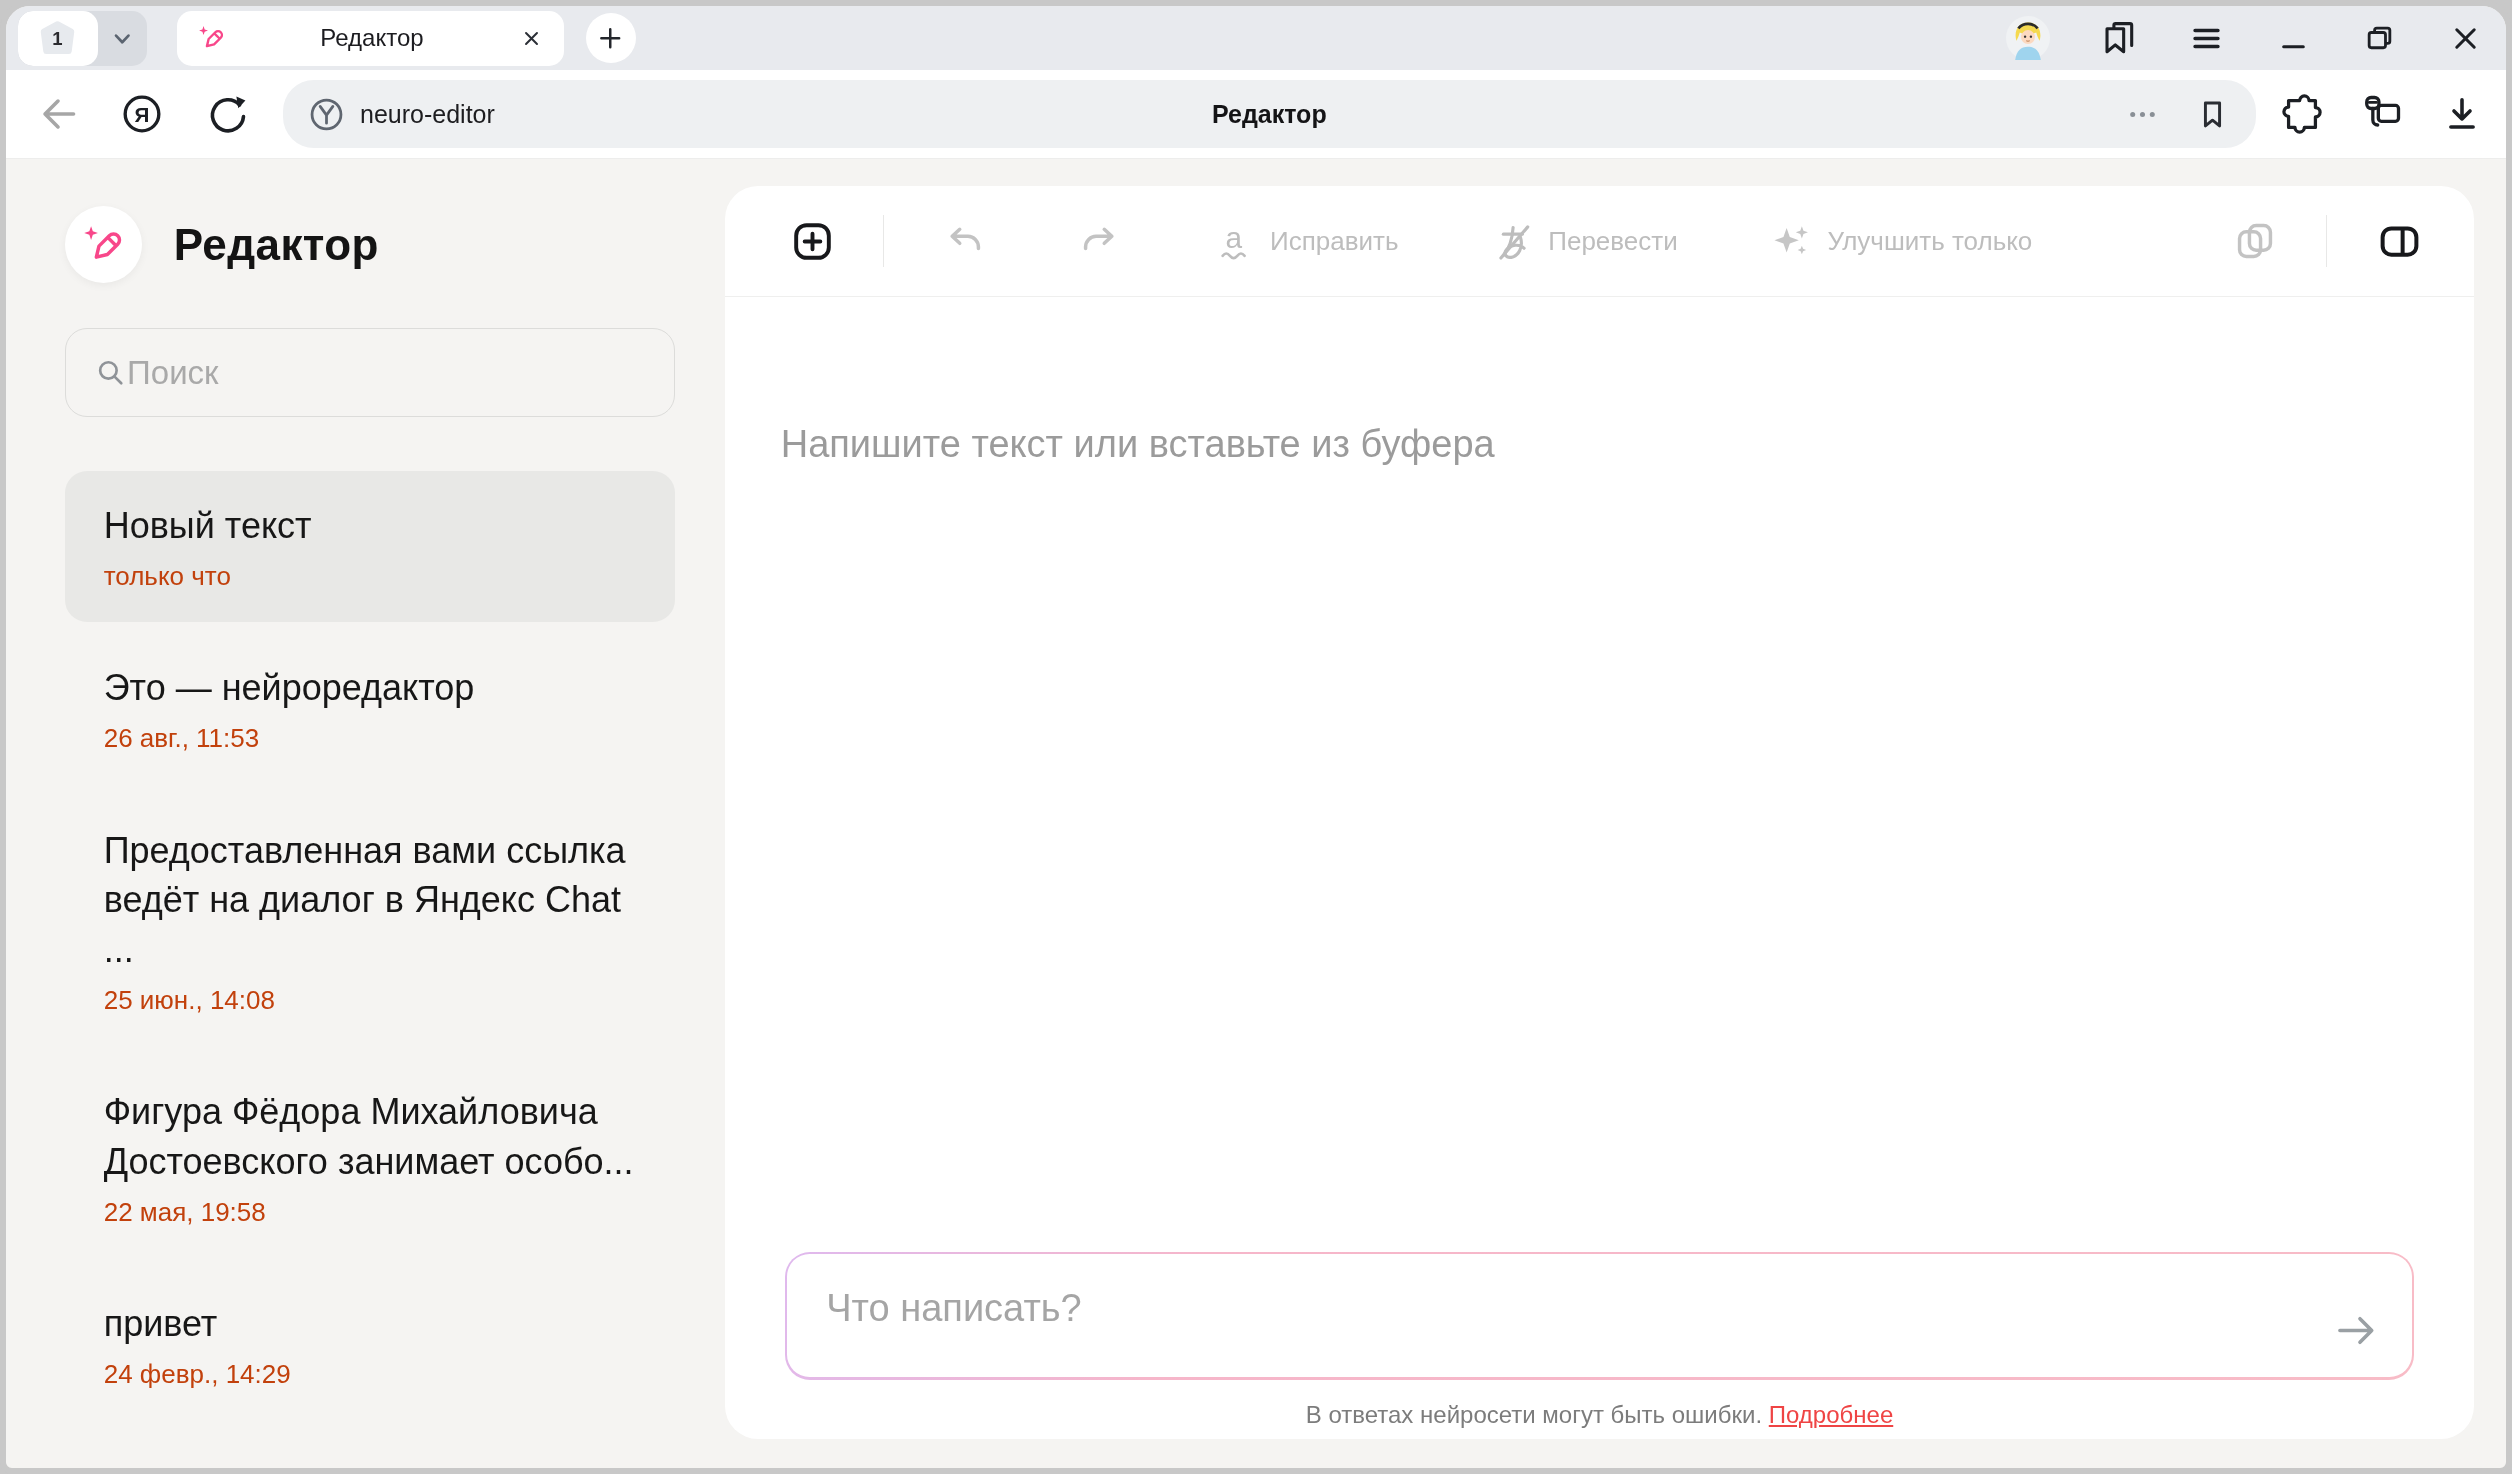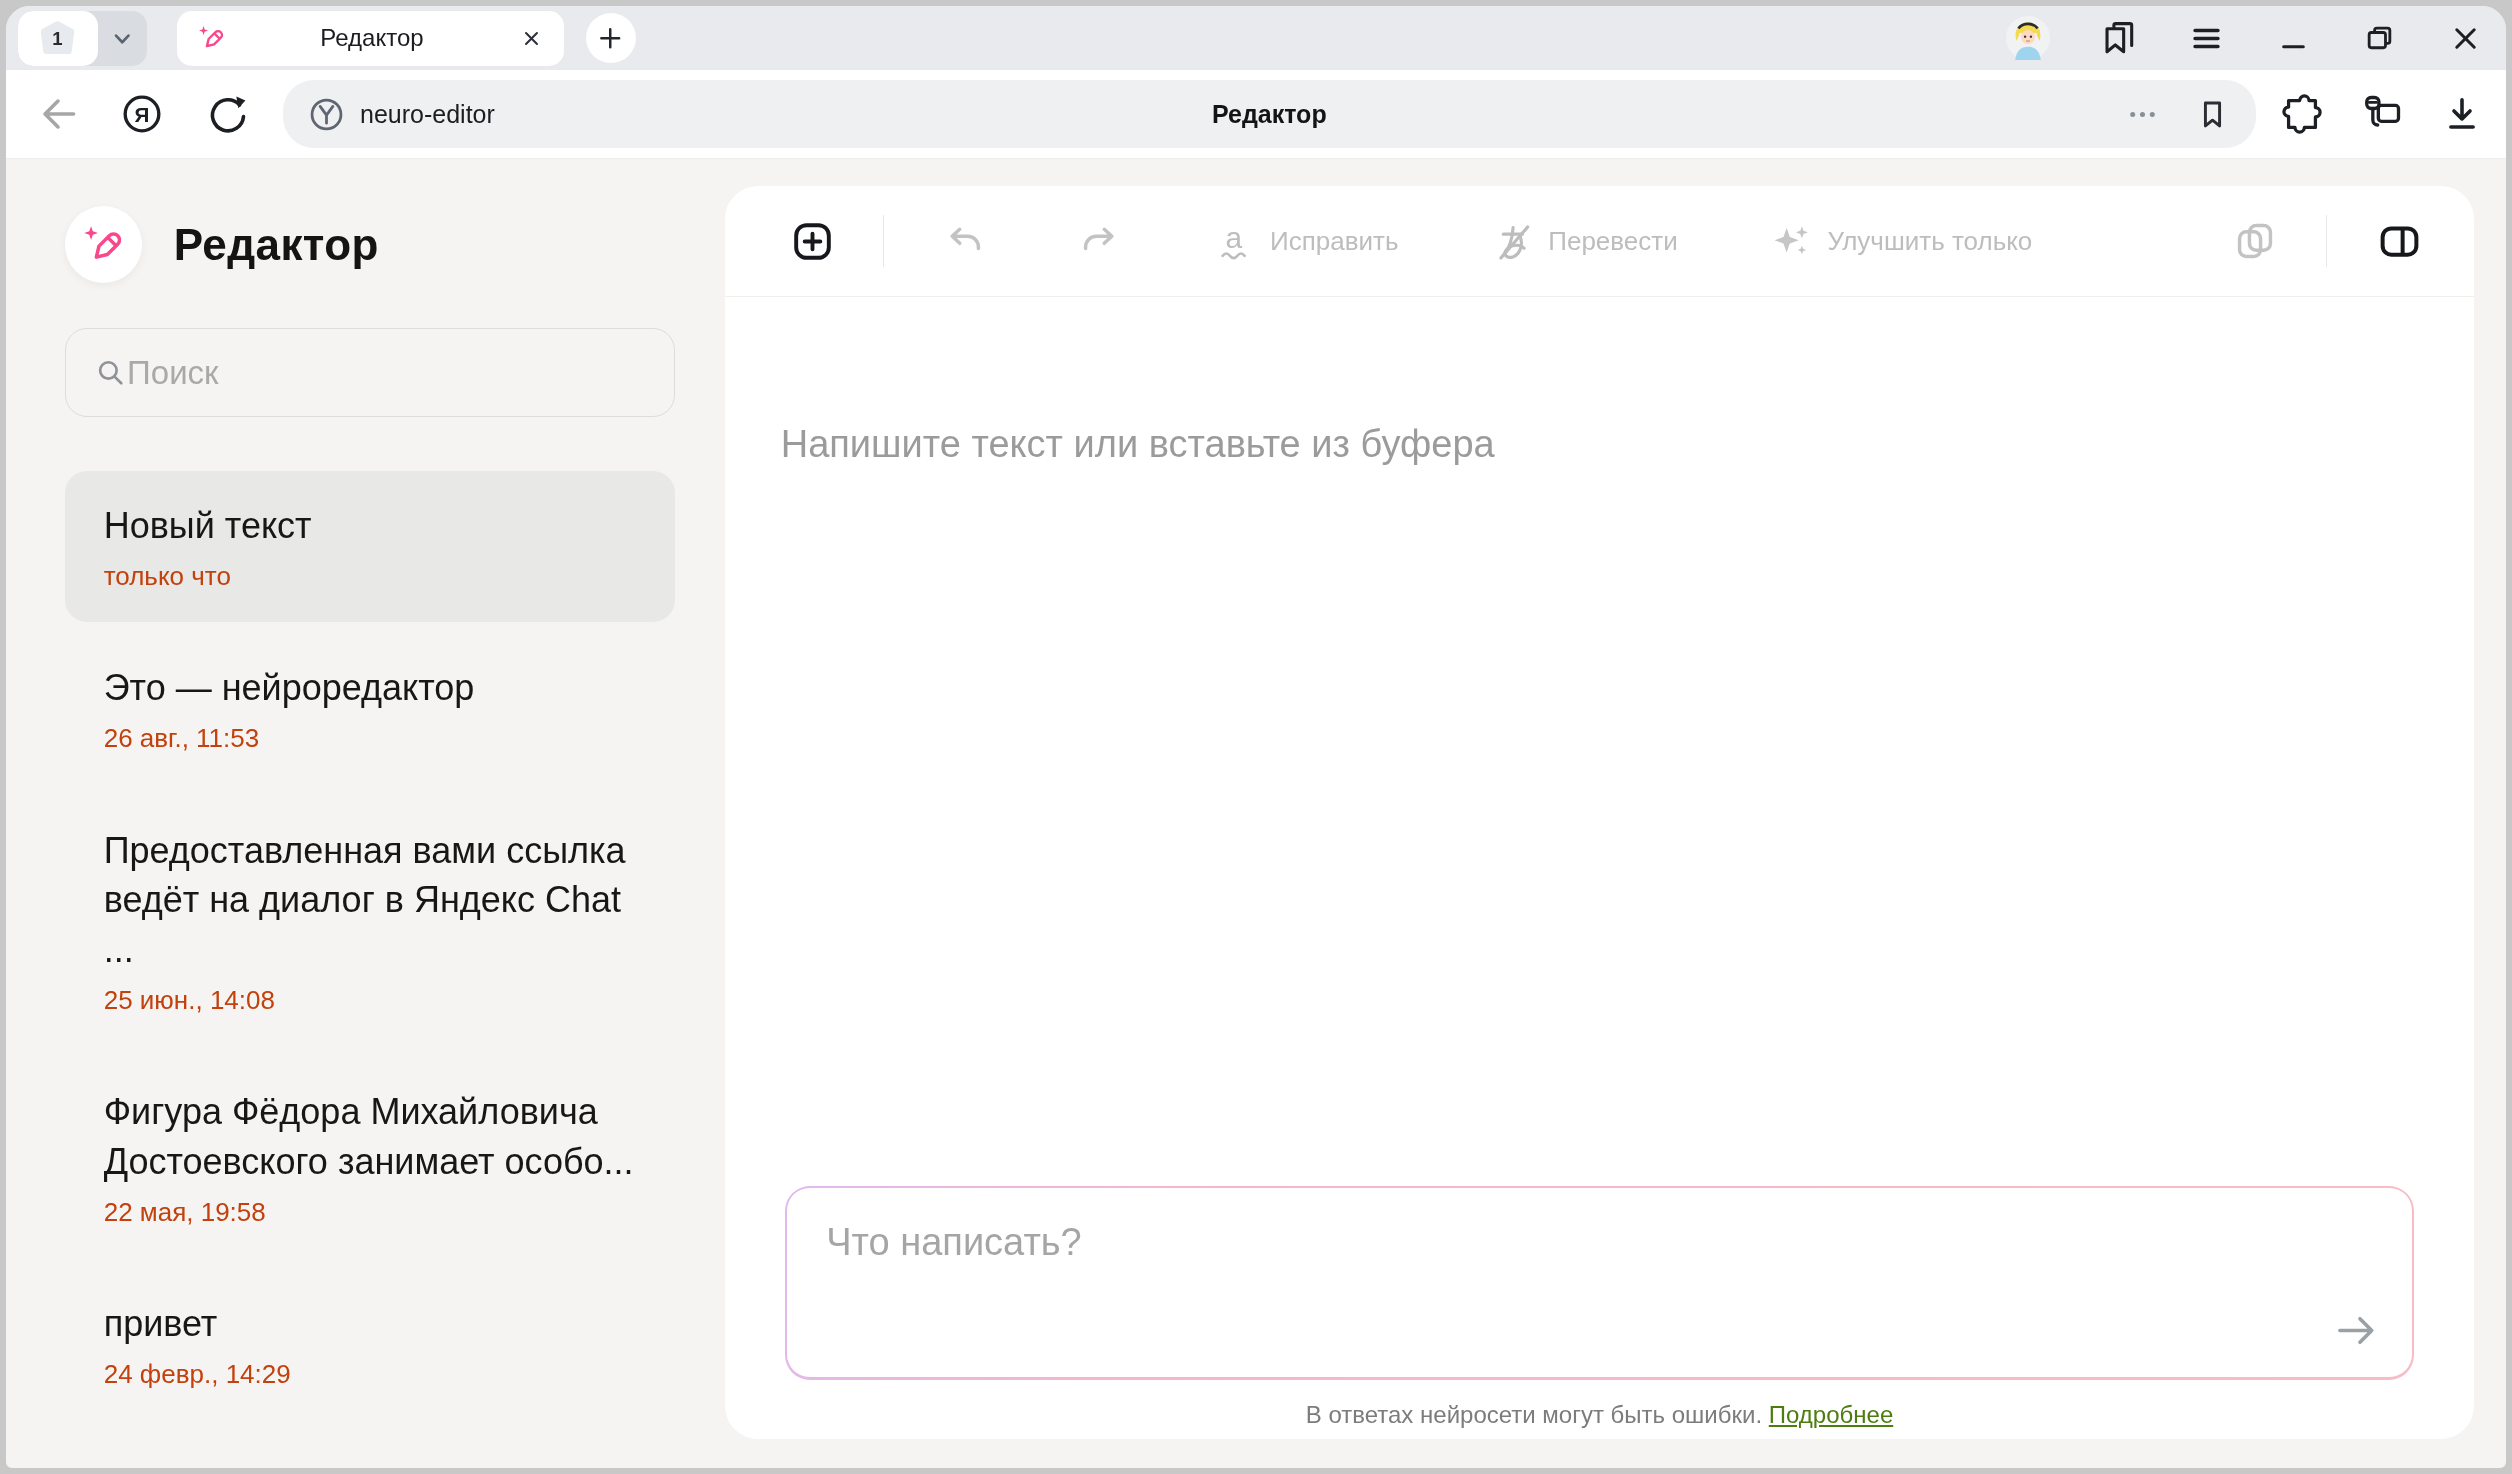--- a/index.html
+++ b/index.html
@@ -52,28 +52,28 @@
   .tb-group { display:flex; align-items:center; gap:16.7px; }
   .tb-label { font-size:26px; color:#bdbdbd; }
   .ml56 { margin-left:47px; } .ml72 { margin-left:60px; } .ml110 { margin-left:92px; } .ml112 { margin-left:94px; } .ml60 { margin-left:50px; }
   .tb-spacer { flex:1; }
 
   .editor-area { flex:1; padding:126px 59px 0 56px; }
   .editor-ph { font-size:38px; color:#9b9b9b; }
 
   .prompt-wrap { position:absolute; left:60px; right:60px; bottom:59px; border-radius:25px; padding:2.5px;
                  background:linear-gradient(115deg,#dfb9ee 0%,#f6b6ca 25%,#f8bcc7 100%); }
-  .prompt-inner { background:#fff; border-radius:22.6px; height:189px; position:relative; }
+  .prompt-inner { background:#fff; border-radius:22.6px; height:123px; position:relative; }
   .prompt-inner textarea { position:absolute; inset:0; border:none; outline:none; resize:none; background:transparent;
                  font-family:inherit; font-size:38px; color:#333; padding:33px 100px 25px 39px; }
   .prompt-inner textarea::placeholder { color:#a5a5a5; }
   .send-btn { position:absolute; right:32px; bottom:23.4px; }
 
   .disclaimer { position:absolute; bottom:10px; left:0; right:0; text-align:center; font-size:24px; color:#7c7c7c; }
-  .disclaimer a { color:#4d7c0f; text-decoration:underline; }
+  .disclaimer a { color:#ef4444; text-decoration:underline; }
 </style>
 </head>
 <body>
 
 <div class="window">
 
   <div class="tabbar">
     <div class="tabgroup">
       <div class="tabcounter">
         <svg width="37" height="37" viewBox="0 0 32 32">

